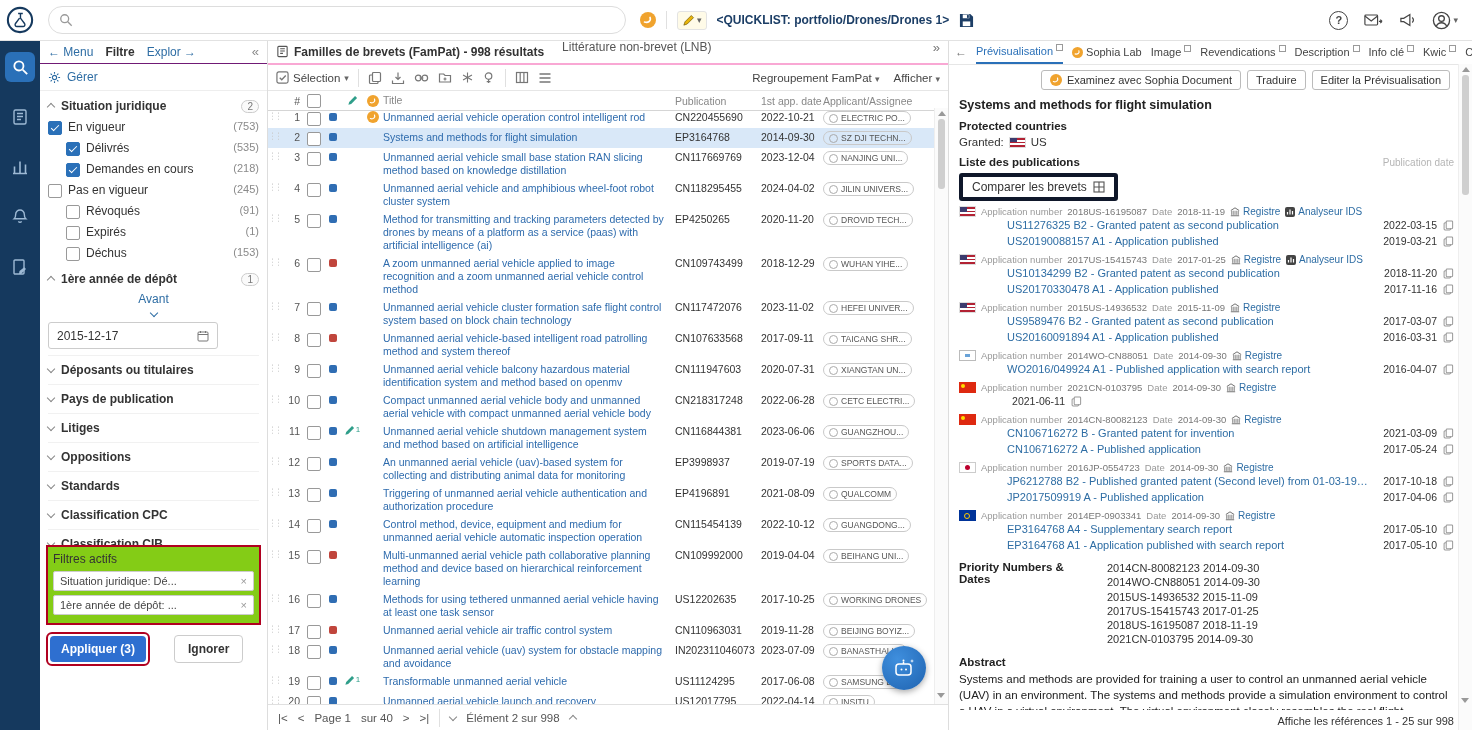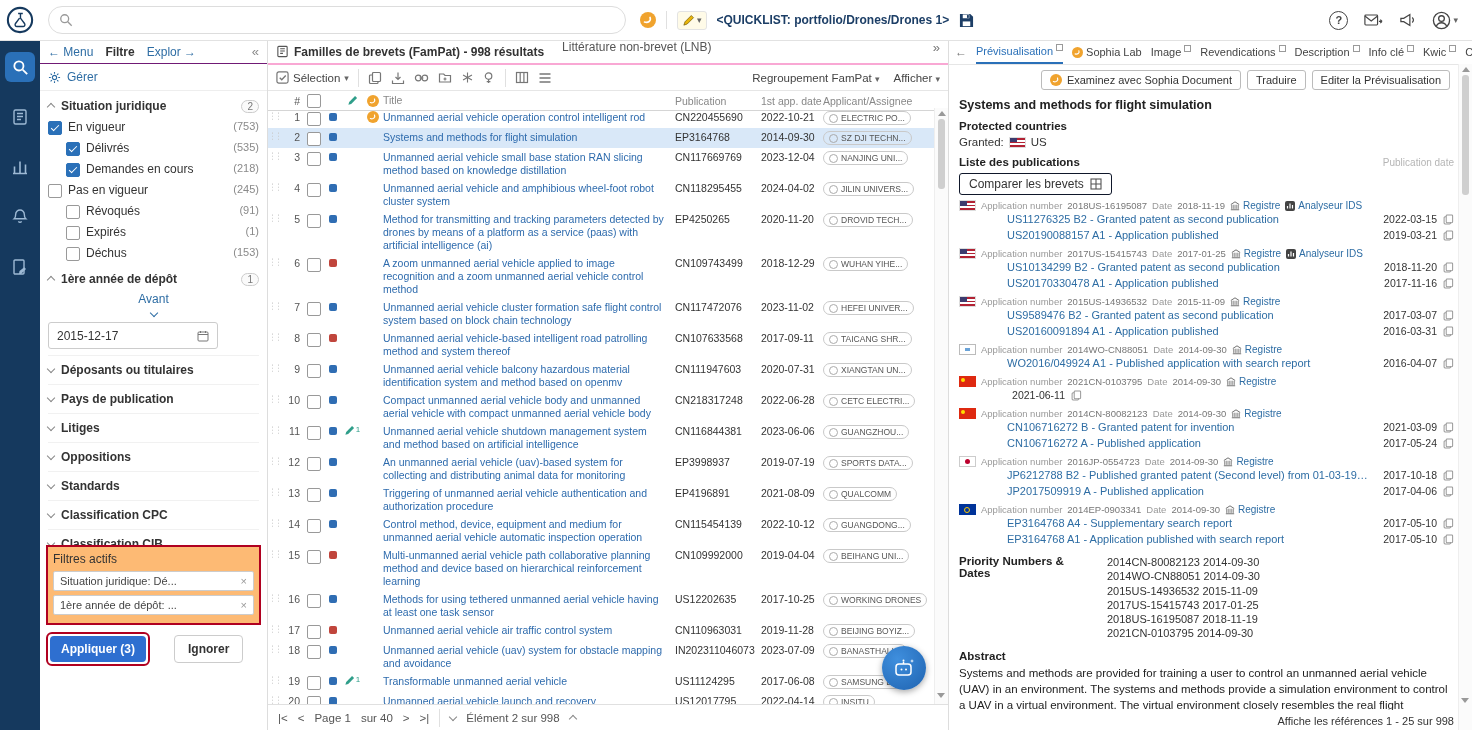--- a/index.html
+++ b/index.html
@@ -50,21 +50,21 @@
   .cb.cb-checked::after{content:"";position:absolute;left:3.5px;top:0.5px;width:3px;height:7px;
        border:solid #fff;border-width:0 1.8px 1.8px 0;transform:rotate(45deg);}
   .cb-label{flex:1;color:#333;}
   .cb-count{color:#8a8a8a;font-size:11px;}
   .op-row{display:flex;align-items:center;gap:6px;color:#2e6da4;padding:2px 0 6px;flex-direction:column;}
   .date-input{display:flex;align-items:center;justify-content:space-between;border:1px solid #ccc;
               border-radius:3px;height:25px;width:152px;padding:0 8px;color:#333;margin-bottom:6px;}
   .fs-collapsed{display:flex;align-items:center;gap:7px;padding:7px 0;border-top:1px solid #f1f1f1;
                 font-weight:bold;font-size:12px;color:#333;}
   .f-foot{position:absolute;left:6px;right:6px;bottom:64px;}
-  .active-filters{border:2px solid #b00020;padding:4px 5px;background:#fdba74;}
+  .active-filters{border:2px solid #b00020;padding:4px 5px;background:#84cc16;}
   .af-title{font-size:12px;color:#333;margin:1px 0 5px;}
   .chip{display:flex;align-items:center;justify-content:space-between;border:1px solid #ccc;border-radius:2px;
         padding:3px 6px;font-size:11px;color:#444;margin-bottom:4px;background:#fff;}
   .chip .x{color:#999;margin-left:6px;}
   .f-buttons{display:flex;align-items:center;gap:24px;margin-top:7px;}
   .apply-wrap{border:2px solid #b00020;border-radius:6px;padding:2px;display:inline-block;}
   .apply-btn{background:#2e6fd0;color:#fff;font-weight:bold;border:none;border-radius:4px;
              padding:6px 11px;font-size:12px;font-family:"Liberation Sans",sans-serif;}
   .ignore-btn{background:#fff;border:1px solid #ccc;border-radius:4px;padding:6px 13px;font-size:12px;
               font-weight:bold;color:#333;font-family:"Liberation Sans",sans-serif;}
@@ -133,21 +133,21 @@
   .flag-cn{background:#de2910;}
   .flag-cn::after{content:"";position:absolute;left:2px;top:2px;width:4px;height:4px;background:#ffde00;border-radius:50%;}
   .flag-jp{background:#fff;border:1px solid #ccc;}
   .flag-jp::after{content:"";position:absolute;left:5px;top:2px;width:5px;height:5px;background:#bc002d;border-radius:50%;}
   .flag-ep{background:#003399;}
   .flag-ep::after{content:"";position:absolute;left:5px;top:2.5px;width:4px;height:4px;border:1px solid #ffcc00;border-radius:50%;}
   .flag-wo{background:#fff;border:1px solid #bbb;}
   .flag-wo::after{content:"";position:absolute;left:5px;top:3px;width:5px;height:3px;background:#6aa3d8;}
   .pub-head{display:flex;justify-content:space-between;align-items:flex-end;margin-top:8px;}
   .pubdate-lbl{color:#b5b5b5;font-size:10px;}
-  .compare{display:flex;align-items:center;gap:6px;border:1px solid #0f172a;border-radius:3px;background:#fff;
+  .compare{display:flex;align-items:center;gap:6px;border:4px solid #0f172a;border-radius:3px;background:#fff;
            padding:3px 9px;font-size:12px;color:#333;margin:5px 0 2px;font-family:"Liberation Sans",sans-serif;}
   .grp-row{display:flex;align-items:center;gap:5px;margin-top:5px;font-size:9.5px;color:#999;}
   .g-val{color:#777;}
   .g-link{display:flex;align-items:center;gap:3px;color:#2e6da4;font-size:10px;}
   .pub-row{display:flex;align-items:center;gap:6px;padding:2px 0 2px 48px;}
   .pub-link{flex:1;color:#2e6da4;font-size:11px;white-space:nowrap;overflow:hidden;text-overflow:ellipsis;}
   .pub-date{width:58px;text-align:right;font-size:10.5px;color:#333;flex:0 0 auto;}
   .prio{display:flex;gap:10px;margin-top:8px;}
   .prio .p-label{width:138px;flex:0 0 auto;}
   .prio-list{font-size:11px;color:#333;line-height:1.3;}

